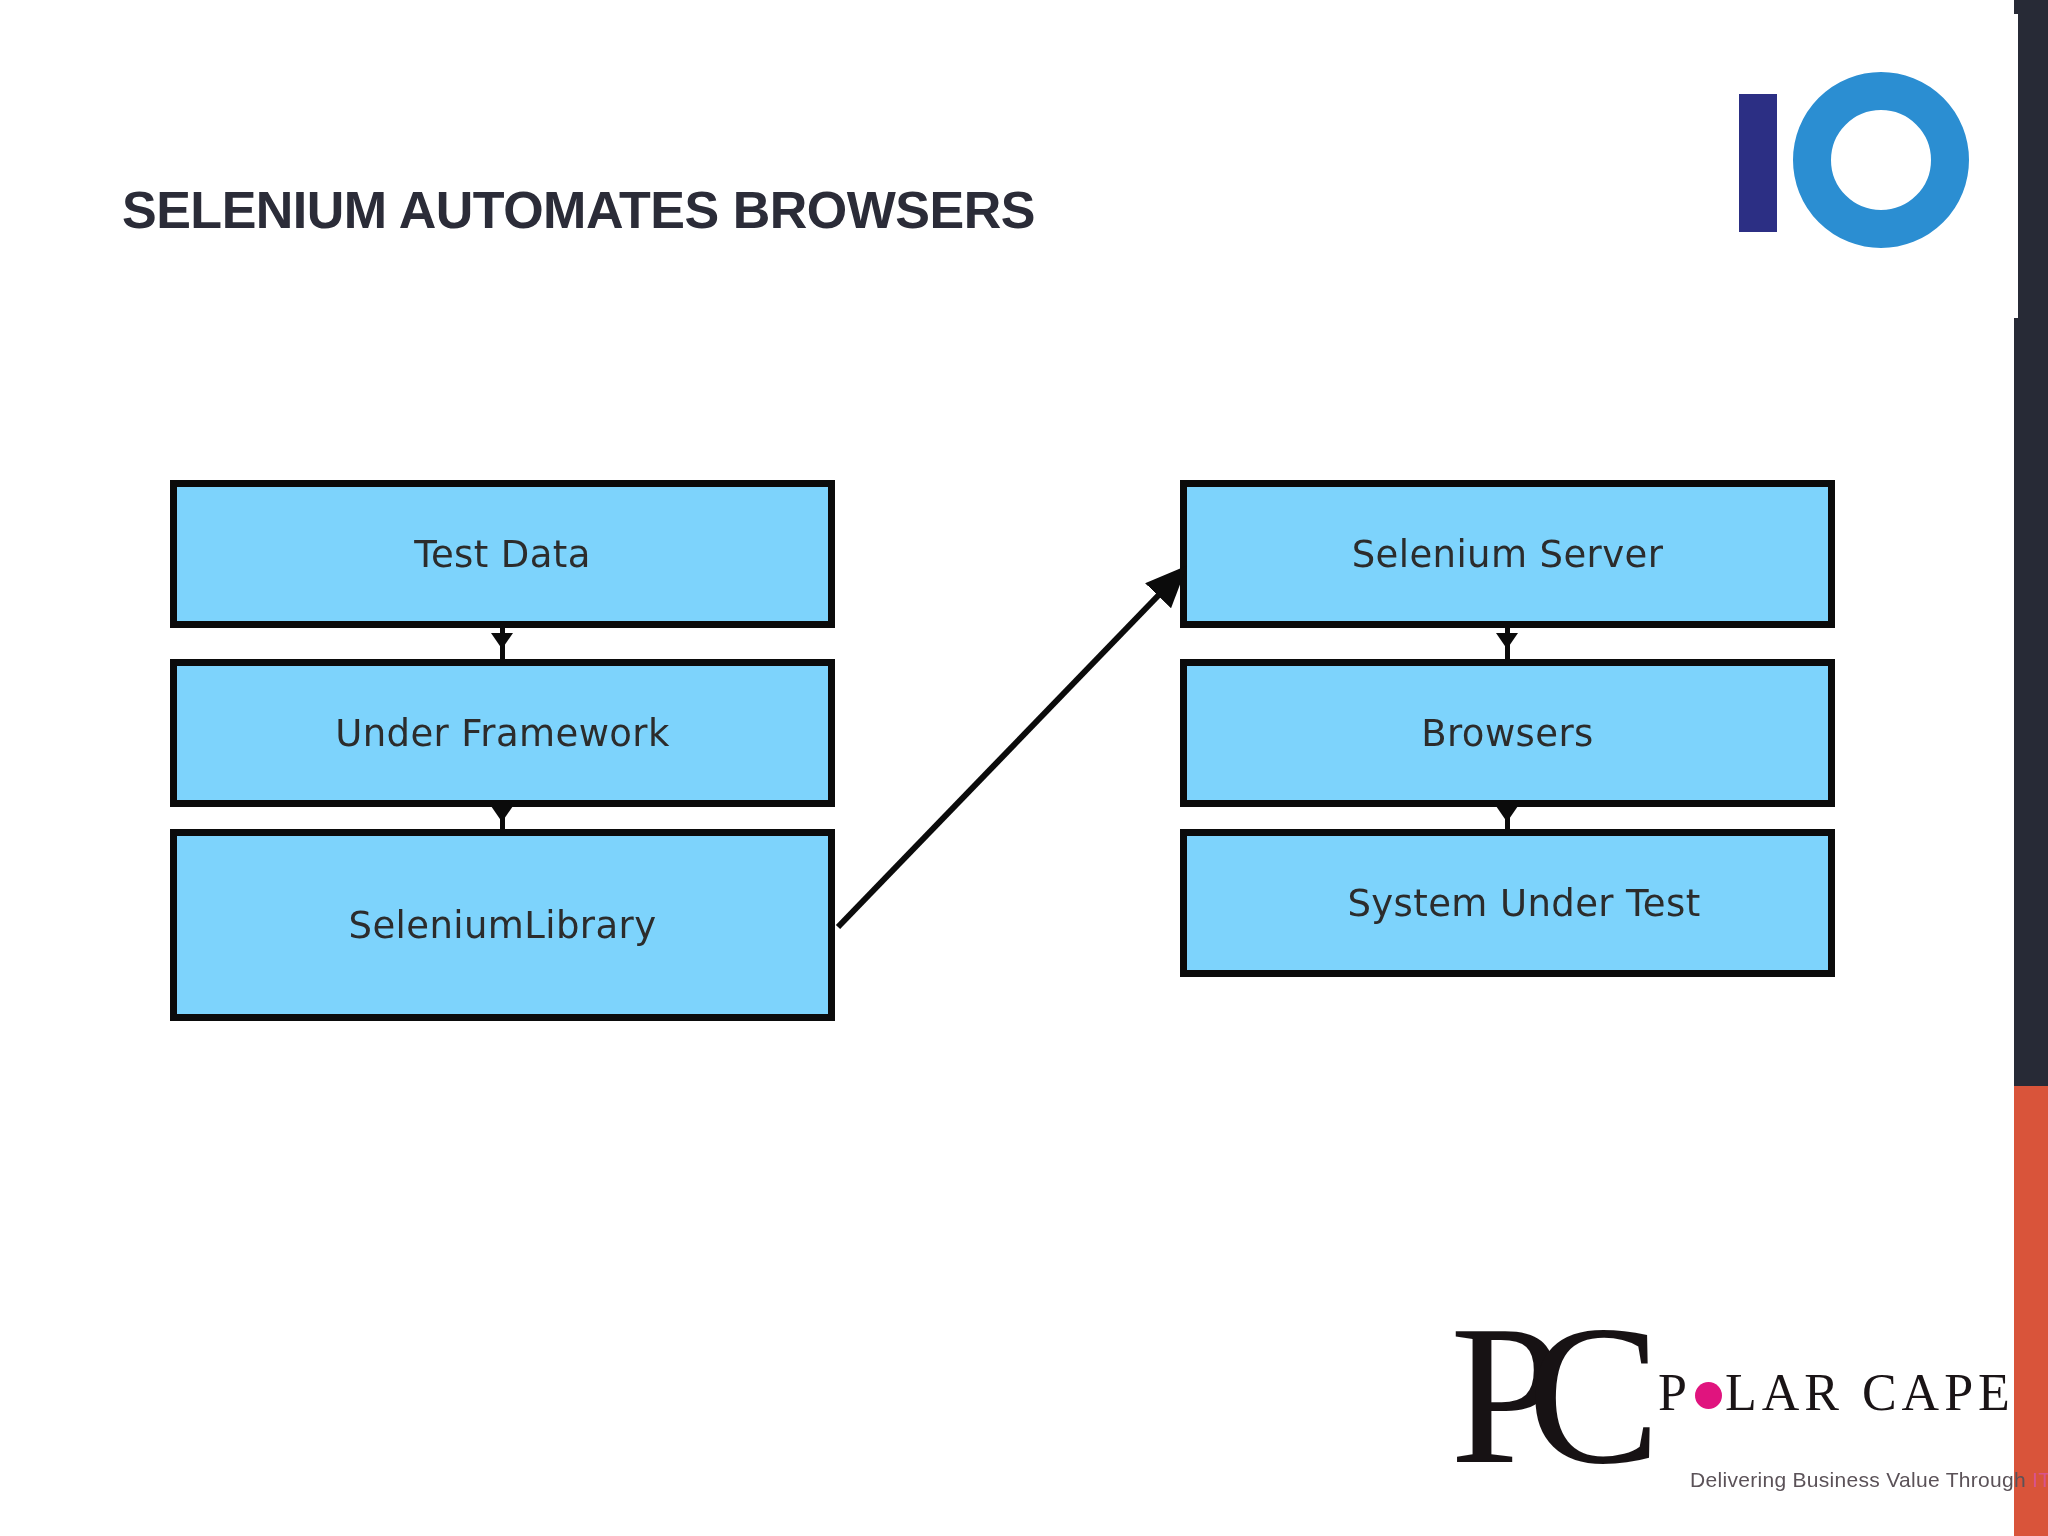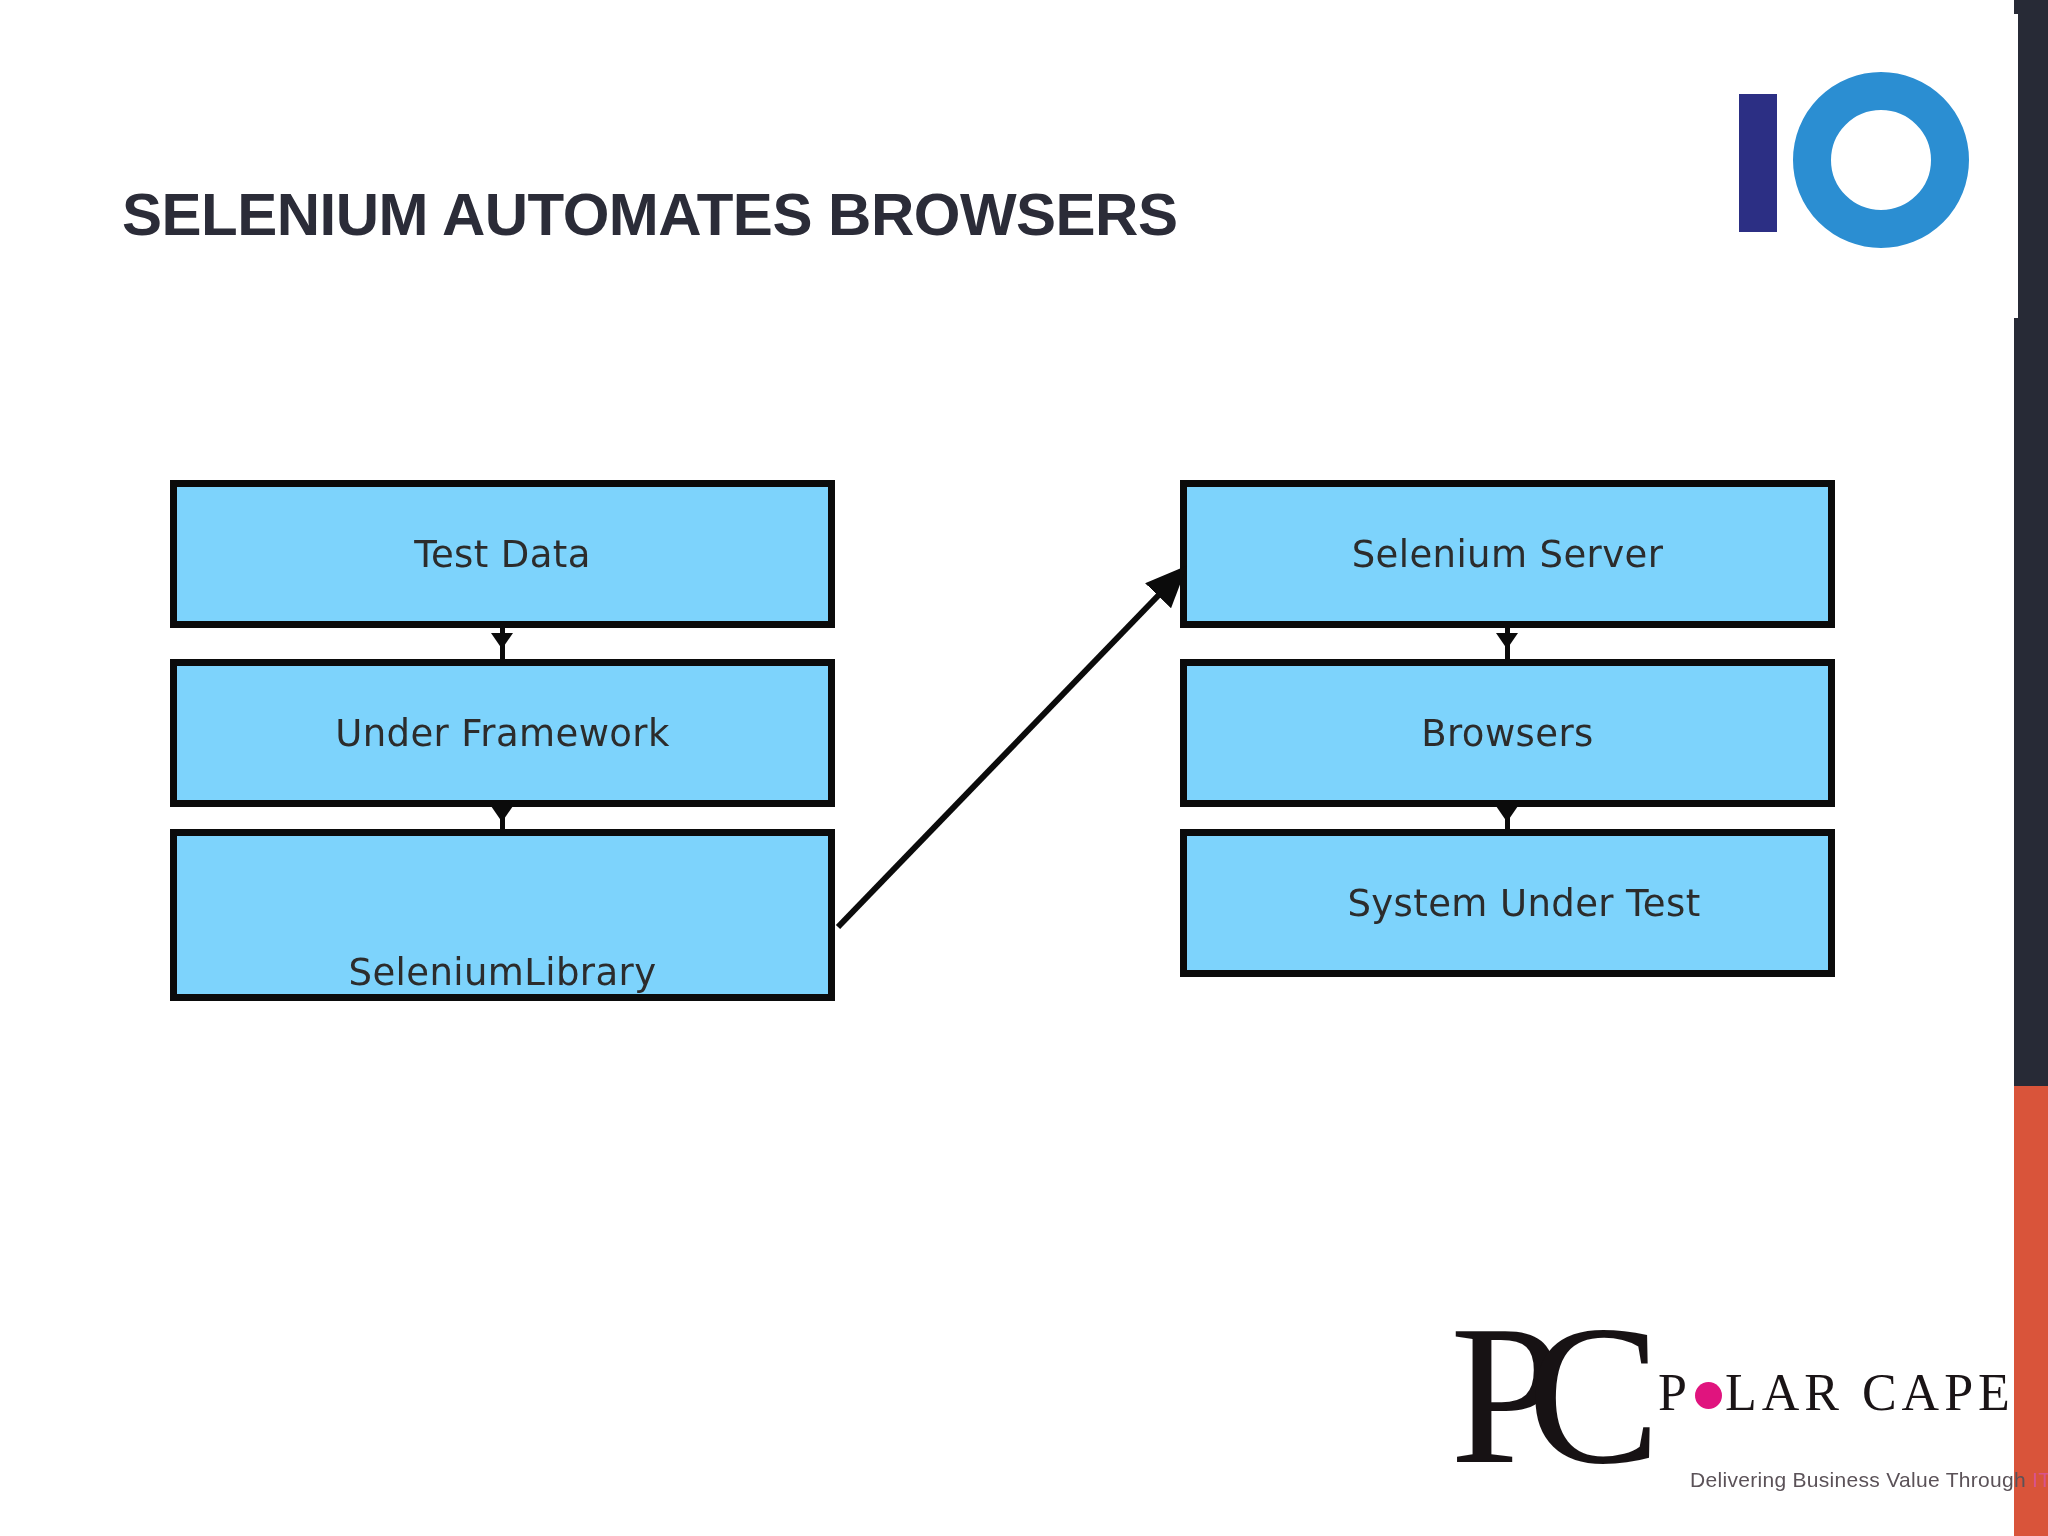--- a/index.html
+++ b/index.html
@@ -44,21 +44,21 @@
     color: #2b2c38;
     font-weight: bold;
     letter-spacing: -0.5px;
     line-height: 1.06;
     text-transform: uppercase;
     white-space: pre-line;
   }
   #title-top {
     left: 122px;
     top: 183px;
-    font-size: 60px;
+    font-size: 52px;
     width: 1400px;
   }
   #title-bottom {
     left: 122px;
     top: 1095px;
     font-size: 76px;
     width: 1600px;
   }
 
   
@@ -111,21 +111,21 @@
     font-family: "DejaVu Sans", sans-serif;
     font-size: 37px;
     color: #2c2c2c;
     letter-spacing: 0.4px;
     white-space: nowrap;
   }
 
   
   #box-test-data        { left: 170px; top: 480px; width: 665px; height: 148px; }
   #box-robot-framework  { left: 170px; top: 659px; width: 665px; height: 148px; }
-  #box-selenium-library { left: 170px; top: 829px; width: 665px; height: 172px; align-items: flex-end; }
+  #box-selenium-library { left: 170px; top: 829px; width: 665px; height: 192px; }
 
   
   #box-selenium-server  { left: 1180px; top: 480px; width: 655px; height: 148px; text-align: center; }
   #box-browsers         { left: 1180px; top: 659px; width: 655px; height: 148px; }
   #box-system-under-test{ left: 1180px; top: 829px; width: 655px; height: 148px; padding-left: 33px; }
 
   
   .connector-vert {
     position: absolute;
     width: 5px;

